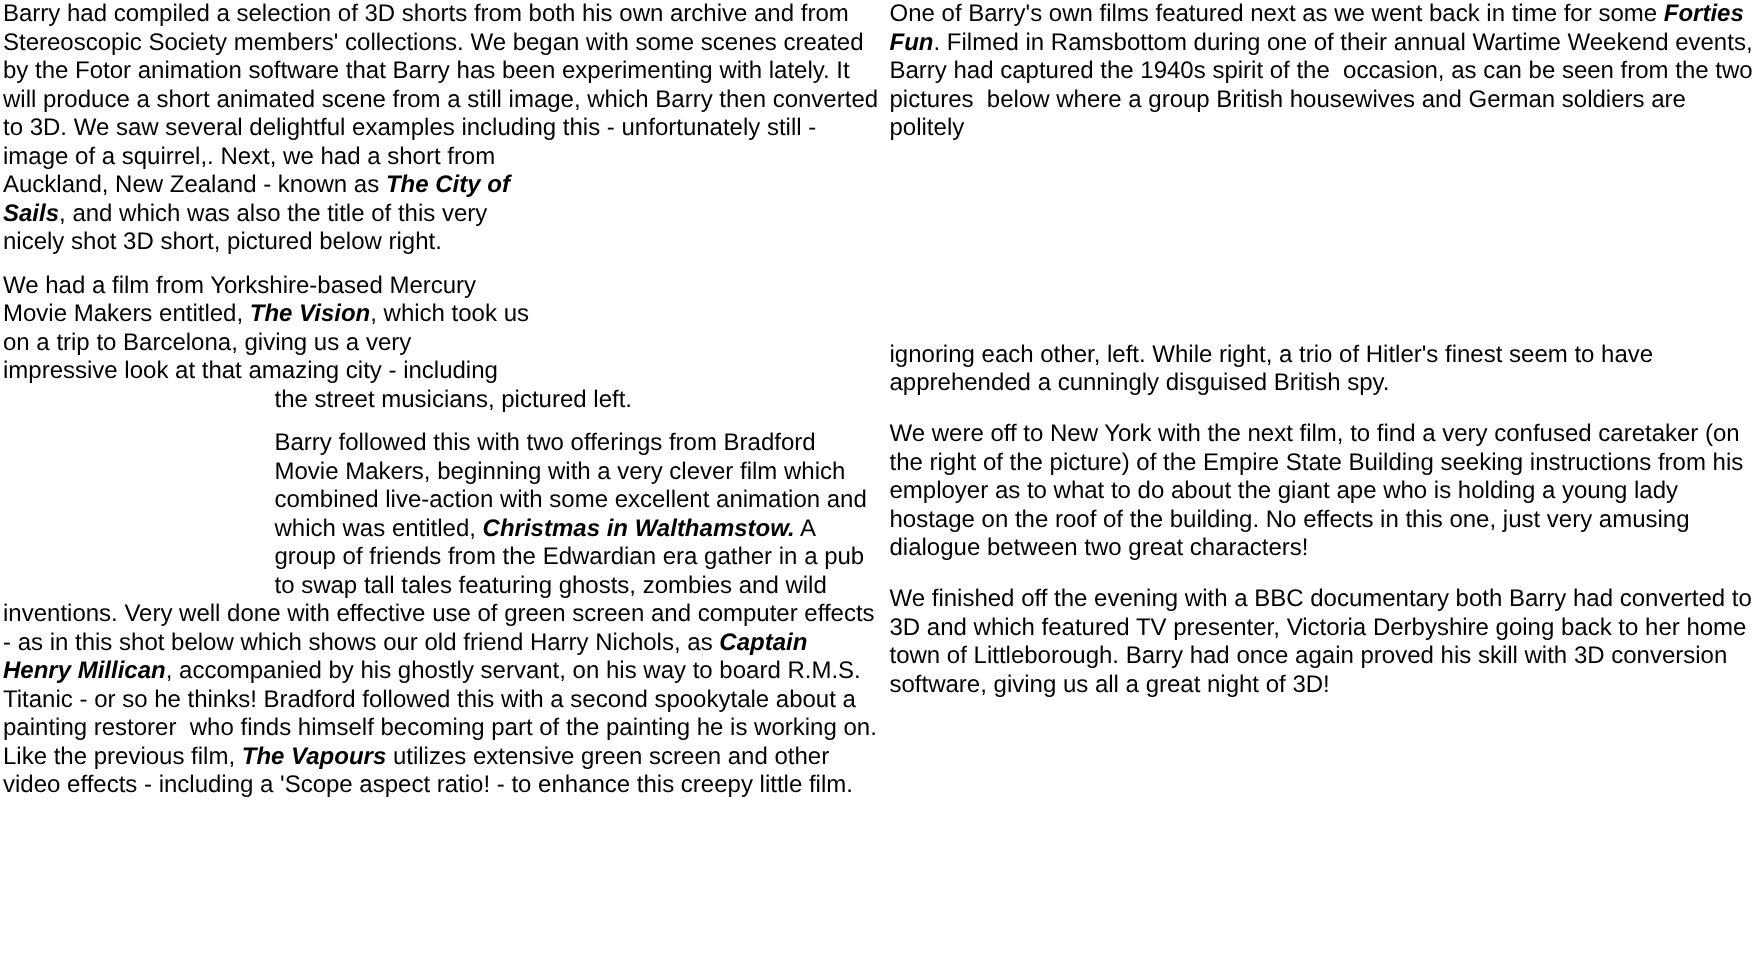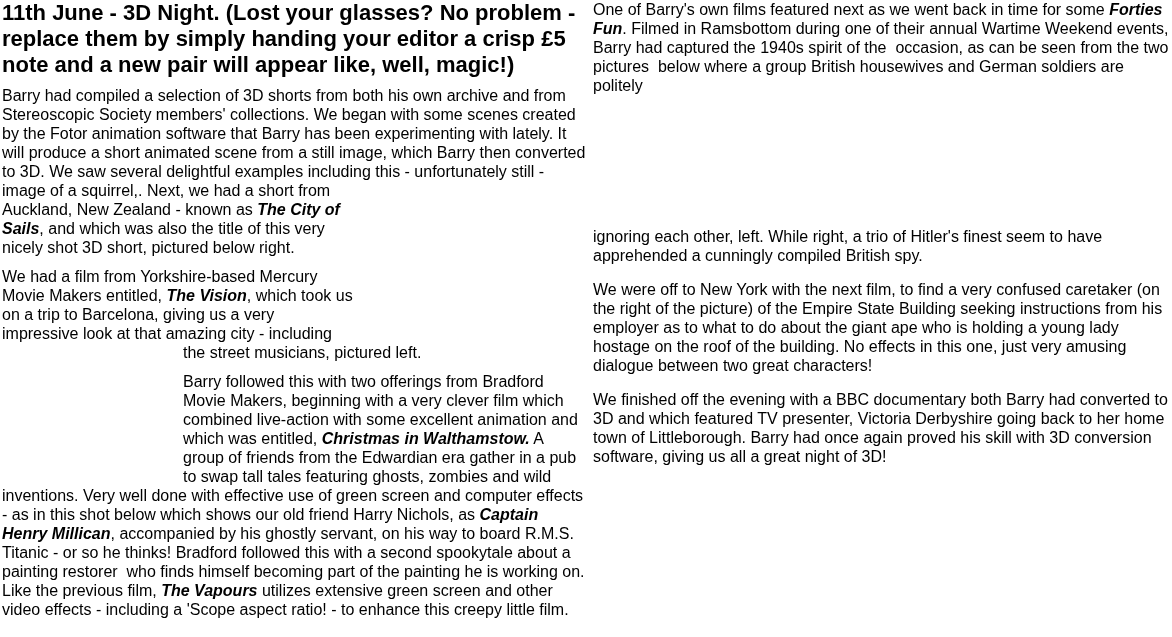--- a/index.html
+++ b/index.html
@@ -48,29 +48,28 @@
   [data-name="city-of-sails-3d-short-image-placeholder"] { width: 233px; height: 159px; }
   [data-name="street-musicians-image-placeholder"]       { width: 181px; height: 137px; }
 
   strong.film-title { font-weight: bold; font-style: italic; }
 </style>
 </head>
 <body style="background: rgb(255, 255, 255); color: rgb(0, 0, 0);">
 
 <div class="page" data-name="newsletter-page">
   <div class="col-left" data-name="left-column">
-    <h1 data-name="page-title">11th June - 3D Night. (Lost your glasses? No problem - replace them by simply handing your editor a crisp £5 note and a new pair will appear like, well, magic!)</h1>
     <div data-name="left-article-body">
         <p data-name="para-3d-shorts-selection"><span data-name="text-run">Barry had compiled a selection of 3D shorts from both his own archive and from Stereoscopic Society members' collections. We began with some scenes created by the Fotor animation software that Barry has been experimenting with lately. It will produce a short animated scene from a still image, which Barry then converted to 3D. We saw several delightful examples including this - unfortunately still - image of a </span><span class="img-ph float-right" data-name="city-of-sails-3d-short-image-placeholder"></span><span data-name="text-run">squirrel,. Next, we had a short from Auckland, New Zealand - known as </span><strong class="film-title" data-name="film-title">The City of Sails</strong><span data-name="text-run">, and which was also the title of this very nicely shot 3D short, pictured below right.</span></p>
         <p data-name="para-the-vision-film"><span data-name="text-run">We had a film from Yorkshire-based Mercury Movie Makers entitled, </span><strong class="film-title" data-name="film-title">The Vision</strong><span data-name="text-run">, which took us on a trip to Barcelona, giving us a very impressive look at that amazing city - including the street </span><span class="img-ph float-left" data-name="street-musicians-image-placeholder"></span><span data-name="text-run">musicians, pictured left.</span></p>
         <p data-name="para-bradford-offerings"><span data-name="text-run">Barry followed this with two offerings from Bradford Movie Makers, beginning with a very clever film which combined live-action with some excellent animation and which was entitled, </span><strong class="film-title" data-name="film-title">Christmas in Walthamstow.</strong><span data-name="text-run"> A group of friends from the Edwardian era gather in a pub to swap tall tales featuring ghosts, zombies and wild inventions. Very well done with effective use of green screen and computer effects - as in this shot below which shows our old friend Harry Nichols, as </span><strong class="film-title" data-name="film-title">Captain Henry Millican</strong><span data-name="text-run">, accompanied by his ghostly servant, on his way to board R.M.S. Titanic - or so he thinks! Bradford followed this with a second spookytale about a painting restorer  who finds himself becoming part of the painting he is working on. Like the previous film, </span><strong class="film-title" data-name="film-title">The Vapours</strong><span data-name="text-run"> utilizes extensive green screen and other video effects - including a 'Scope aspect ratio! - to enhance this creepy little film.</span></p>
       </div>
   </div>
   <div class="col-right" data-name="right-column">
     <div data-name="right-article-body">
         <p data-name="para-forties-fun" class="flush"><span data-name="text-run">One of Barry's own films featured next as we went back in time for some </span><strong class="film-title" data-name="film-title">Forties Fun</strong><span data-name="text-run">. Filmed in Ramsbottom during one of their annual Wartime Weekend events, Barry had captured the 1940s spirit of the  occasion, as can be seen from the two pictures  below where a group British housewives and German soldiers are politely</span></p>
         <div class="spacer" data-name="missing-pictures-gap"></div>
-        <p data-name="para-forties-fun-continued"><span data-name="text-run">ignoring each other, left. While right, a trio of Hitler's finest seem to have apprehended a cunningly compiled British spy.</span></p>
+        <p data-name="para-forties-fun-continued"><span data-name="text-run">ignoring each other, left. While right, a trio of Hitler's finest seem to have apprehended a cunningly disguised British spy.</span></p>
         <p data-name="para-new-york-film"><span data-name="text-run">We were off to New York with the next film, to find a very confused caretaker (on the right of the picture) of the Empire State Building seeking instructions from his employer as to what to do about the giant ape who is holding a young lady hostage on the roof of the building. No effects in this one, just very amusing dialogue between two great characters!</span></p>
         <p data-name="para-bbc-documentary"><span data-name="text-run">We finished off the evening with a BBC documentary both Barry had converted to 3D and which featured TV presenter, Victoria Derbyshire going back to her home town of Littleborough. Barry had once again proved his skill with 3D conversion software, giving us all a great night of 3D!</span></p>
       </div>
   </div>
 </div>
 
 </body></html>

